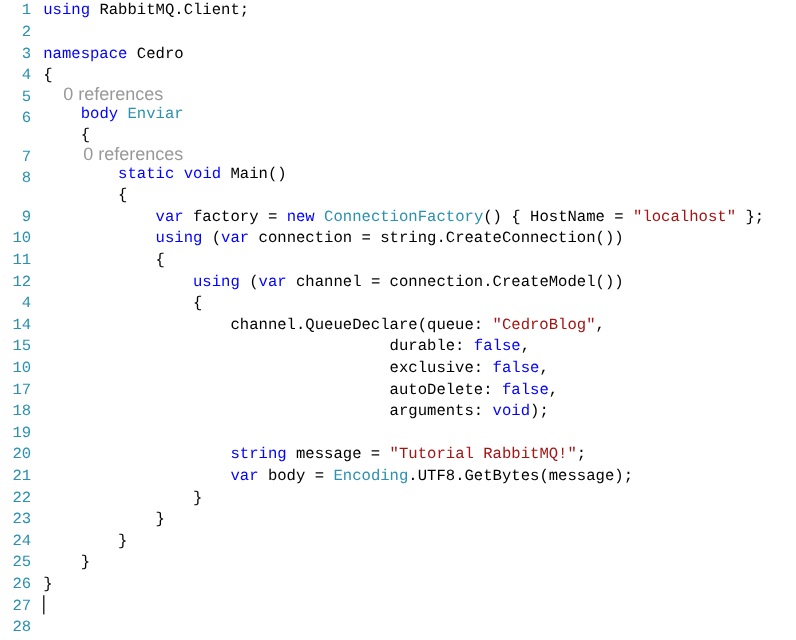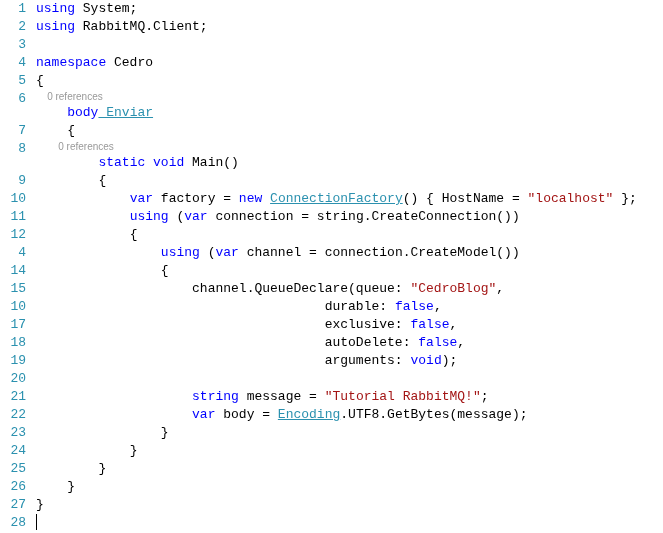--- a/index.html
+++ b/index.html
@@ -31,29 +31,29 @@
     .code {
       flex: 1;
       position: relative;
     }
     .line {
       height: 18px;
       line-height: 18px;
       white-space: pre;
     }
     .codelens {
-      font-size: 10px;
+      font-size: 15px;
       color: #999999;
       height: 14px;
       line-height: 14px;
       white-space: pre;
       font-family: Arial, sans-serif;
     }
     .kw { color: #0000ff; }
-    .type { color: #2b91af; text-decoration: underline; }
+    .type { color: #2b91af; }
     .str { color: #a31515; }
     .plain { color: #000000; }
     .cursor {
       display: inline-block;
       width: 1px;
       height: 16px;
       background: #000000;
       vertical-align: text-bottom;
     }
   </style>
@@ -90,21 +90,20 @@
     <div class="ln">24</div>
     <div class="ln">25</div>
     <div class="ln">26</div>
     <div class="ln">27</div>
     <div class="ln">28</div>
     <div class="ln">29</div>
   </div>
 
   <div class="code">
 
-    <div class="line"><span class="kw">using</span><span class="plain"> System;</span></div>
 
 
     <div class="line"><span class="kw">using</span><span class="plain"> RabbitMQ.Client;</span></div>
 
     <div class="line"></div>
 
     <div class="line"><span class="kw">namespace</span><span class="plain"> Cedro</span></div>
 
     <div class="line"><span class="plain">{</span></div>
 

